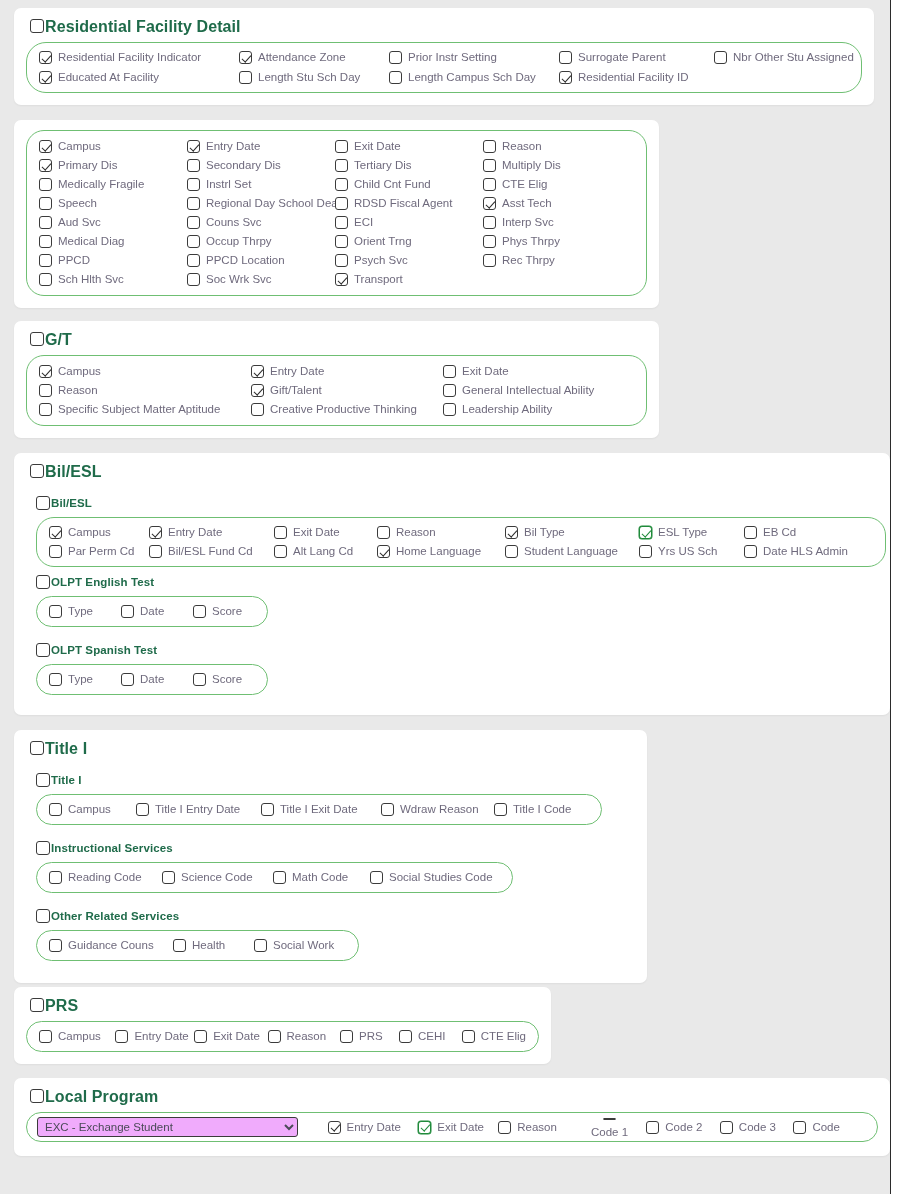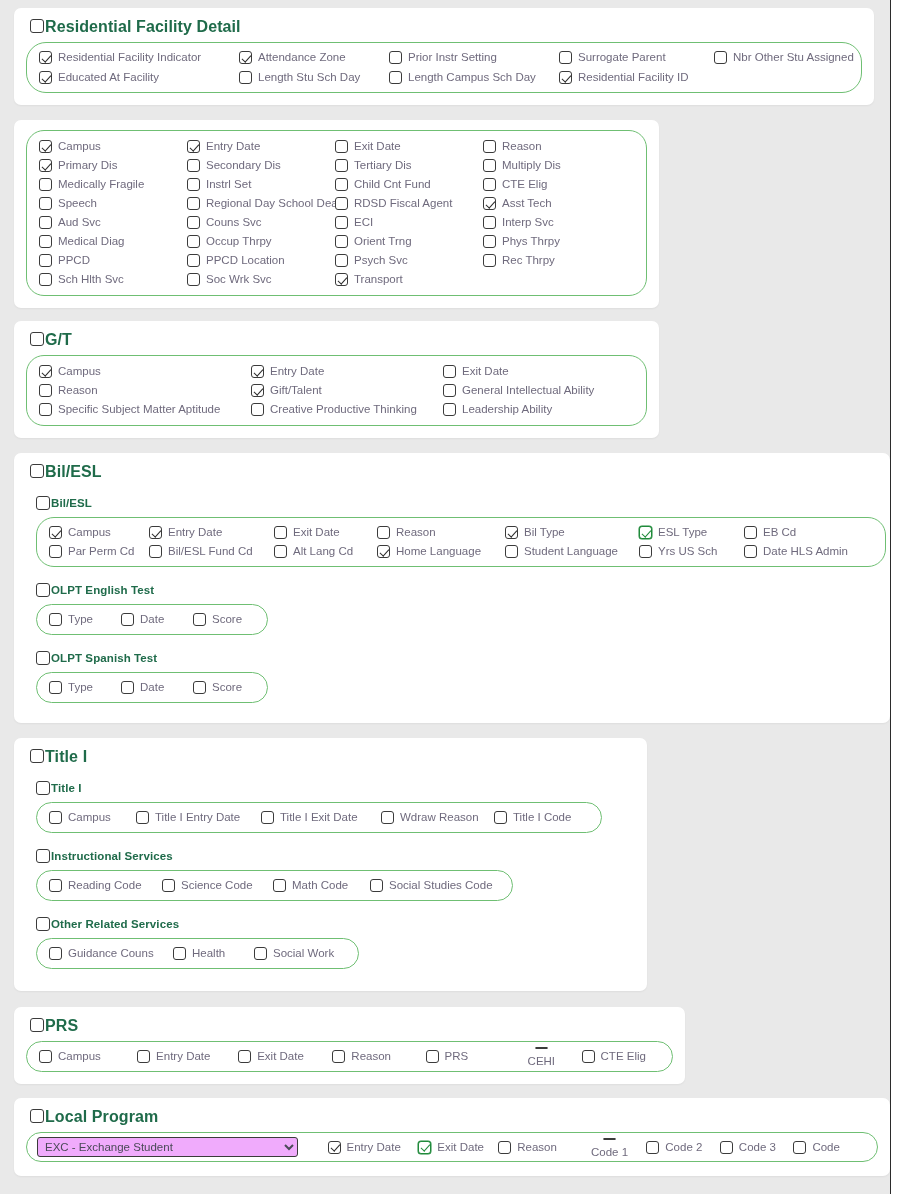--- a/index.html
+++ b/index.html
@@ -448,21 +448,21 @@
             <span class="box"></span>
             <span class="lab">EB Cd</span>
           </div>
         <div class="cb-item">
             <span class="box"></span>
             <span class="lab">Date HLS Admin</span>
           </div>
       </div>
     </div>
 
-    <div class="sub-head" style="margin-top:16px;">
+    <div class="sub-head" style="margin-top:8px;">
       <span class="box head"></span>
       <span class="sec-label">OLPT English Test</span>
     </div>
     <div class="group" style="border-radius:18px; padding:5px 12px; margin-left:10px;">
       <div class="row-inline">
         <div class="cb-item" style="width:72px;">
             <span class="box"></span>
             <span class="lab">Type</span>
           </div>
         <div class="cb-item" style="width:72px;">
@@ -573,21 +573,21 @@
             <span class="lab">Health</span>
           </div>
         <div class="cb-item" style="width:92px;">
             <span class="box"></span>
             <span class="lab">Social Work</span>
           </div>
       </div>
     </div>
   </div>
 
-  <div class="panel" style="width:671px; margin-top:16px;">
+  <div class="panel" style="width:537px; margin-top:4px;">
     <div class="sec-head">
       <span class="box head"></span>
       <span class="sec-label">PRS</span>
     </div>
     <div class="group stretch" style="border-radius:18px; padding:5px 12px;">
       <div class="row-inline">
         <div class="cb-item" style="width:100px;">
             <span class="box"></span>
             <span class="lab">Campus</span>
           </div>
@@ -600,21 +600,21 @@
             <span class="lab">Exit Date</span>
           </div>
         <div class="cb-item" style="width:95px;">
             <span class="box"></span>
             <span class="lab">Reason</span>
           </div>
         <div class="cb-item" style="width:77px;">
             <span class="box"></span>
             <span class="lab">PRS</span>
           </div>
-        <div class="cb-item" style="width:82px;flex-direction:column;">
+        <div class="cb-item" style="width:82px;">
             <span class="box"></span>
             <span class="lab">CEHI</span>
           </div>
         <div class="cb-item" style="width:80px;">
             <span class="box"></span>
             <span class="lab">CTE Elig</span>
           </div>
       </div>
     </div>
   </div>

